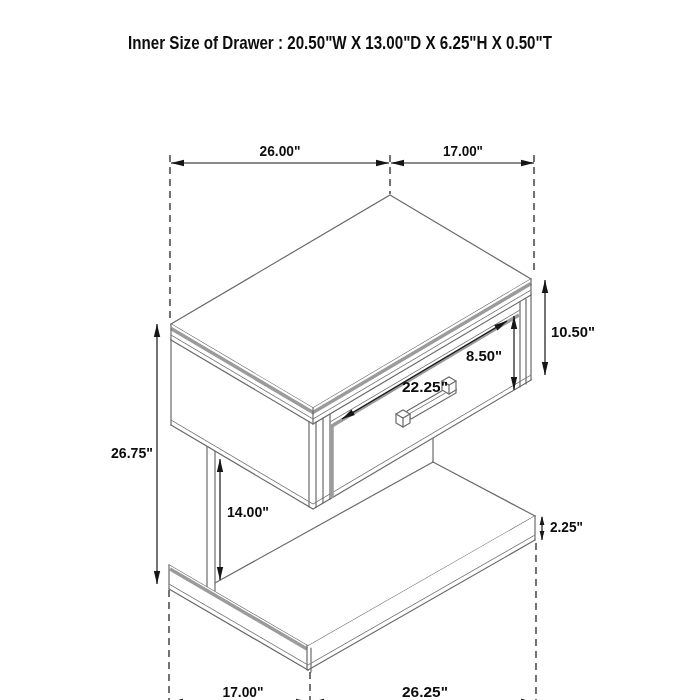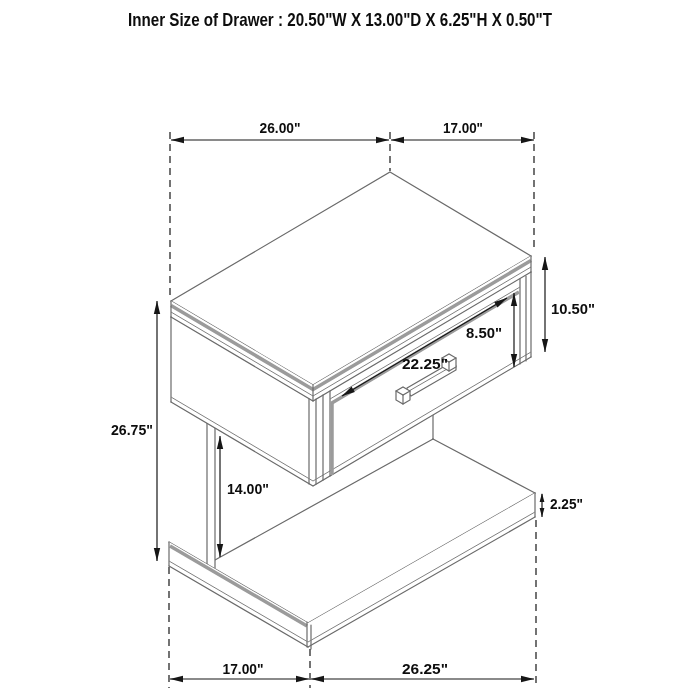--- a/index.html
+++ b/index.html
@@ -1,16 +1,16 @@
 <!DOCTYPE html>
 <html><head>
 <meta charset="utf-8">
 <style>
   html,body{margin:0;padding:0;background:#ffffff;width:700px;height:700px;overflow:hidden;}
-  .canvas{width:700px;height:492px;background:#ffffff;}
+  .canvas{width:700px;height:492px;background:#ffffff;margin-top:23px;}
   svg{display:block;}
   
   .fl{stroke:#6a6a6a;stroke-width:1.2;fill:none;stroke-linecap:round;}
   .thin{stroke:#808080;stroke-width:1;fill:none;}
   .band{stroke:#9b9b9b;stroke-width:3.5;fill:none;}
   .face{fill:#ffffff;stroke:none;}
   .facest{fill:#ffffff;stroke:#6a6a6a;stroke-width:1.2;}
   
   .dim{stroke:#161616;stroke-width:1.2;fill:none;}
   .ext{stroke:#161616;stroke-width:1.2;fill:none;stroke-dasharray:7 5;}

